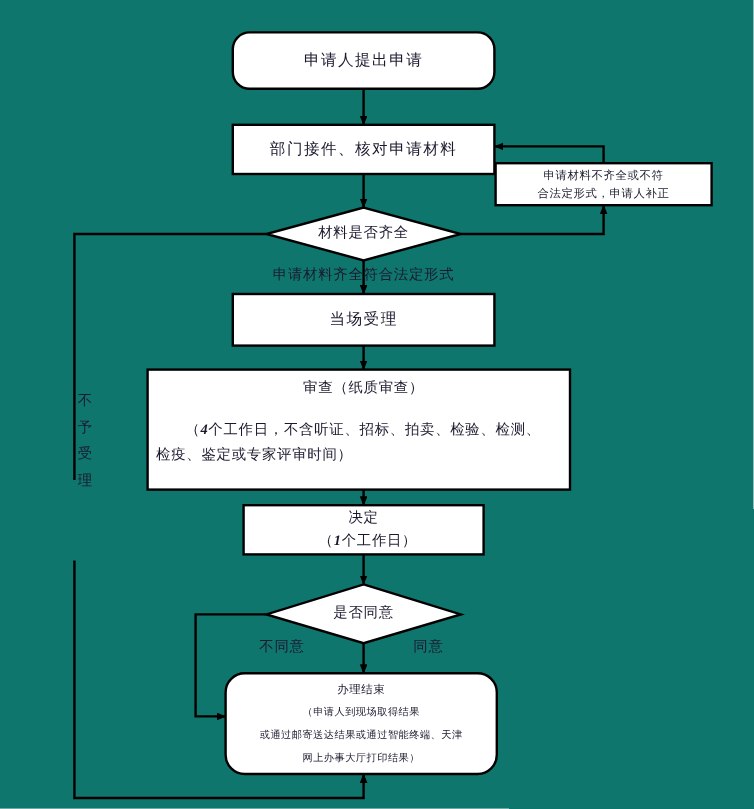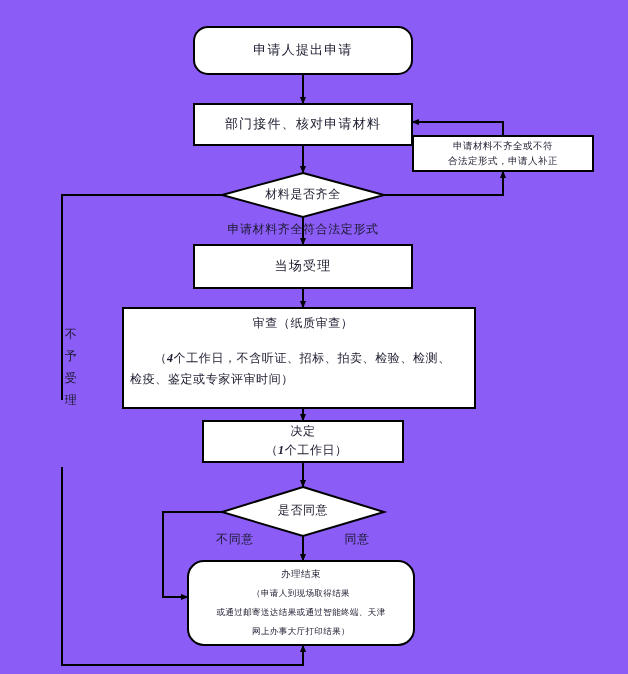--- a/index.html
+++ b/index.html
@@ -8,21 +8,21 @@
     padding: 0;
     background: #ffffff;
   }
   body {
     font-family: "Liberation Serif", "DejaVu Serif", serif;
   }
   #flowchart-root {
     position: relative;
     width: 628px;
     height: 674px;
-    background: #8b5cf6;
+    background: #0f766e;
     overflow: hidden;
   }
   svg#flow-svg {
     position: absolute;
     top: 0;
     left: 0;
     width: 628px;
     height: 674px;
   }
   .node-shape {

